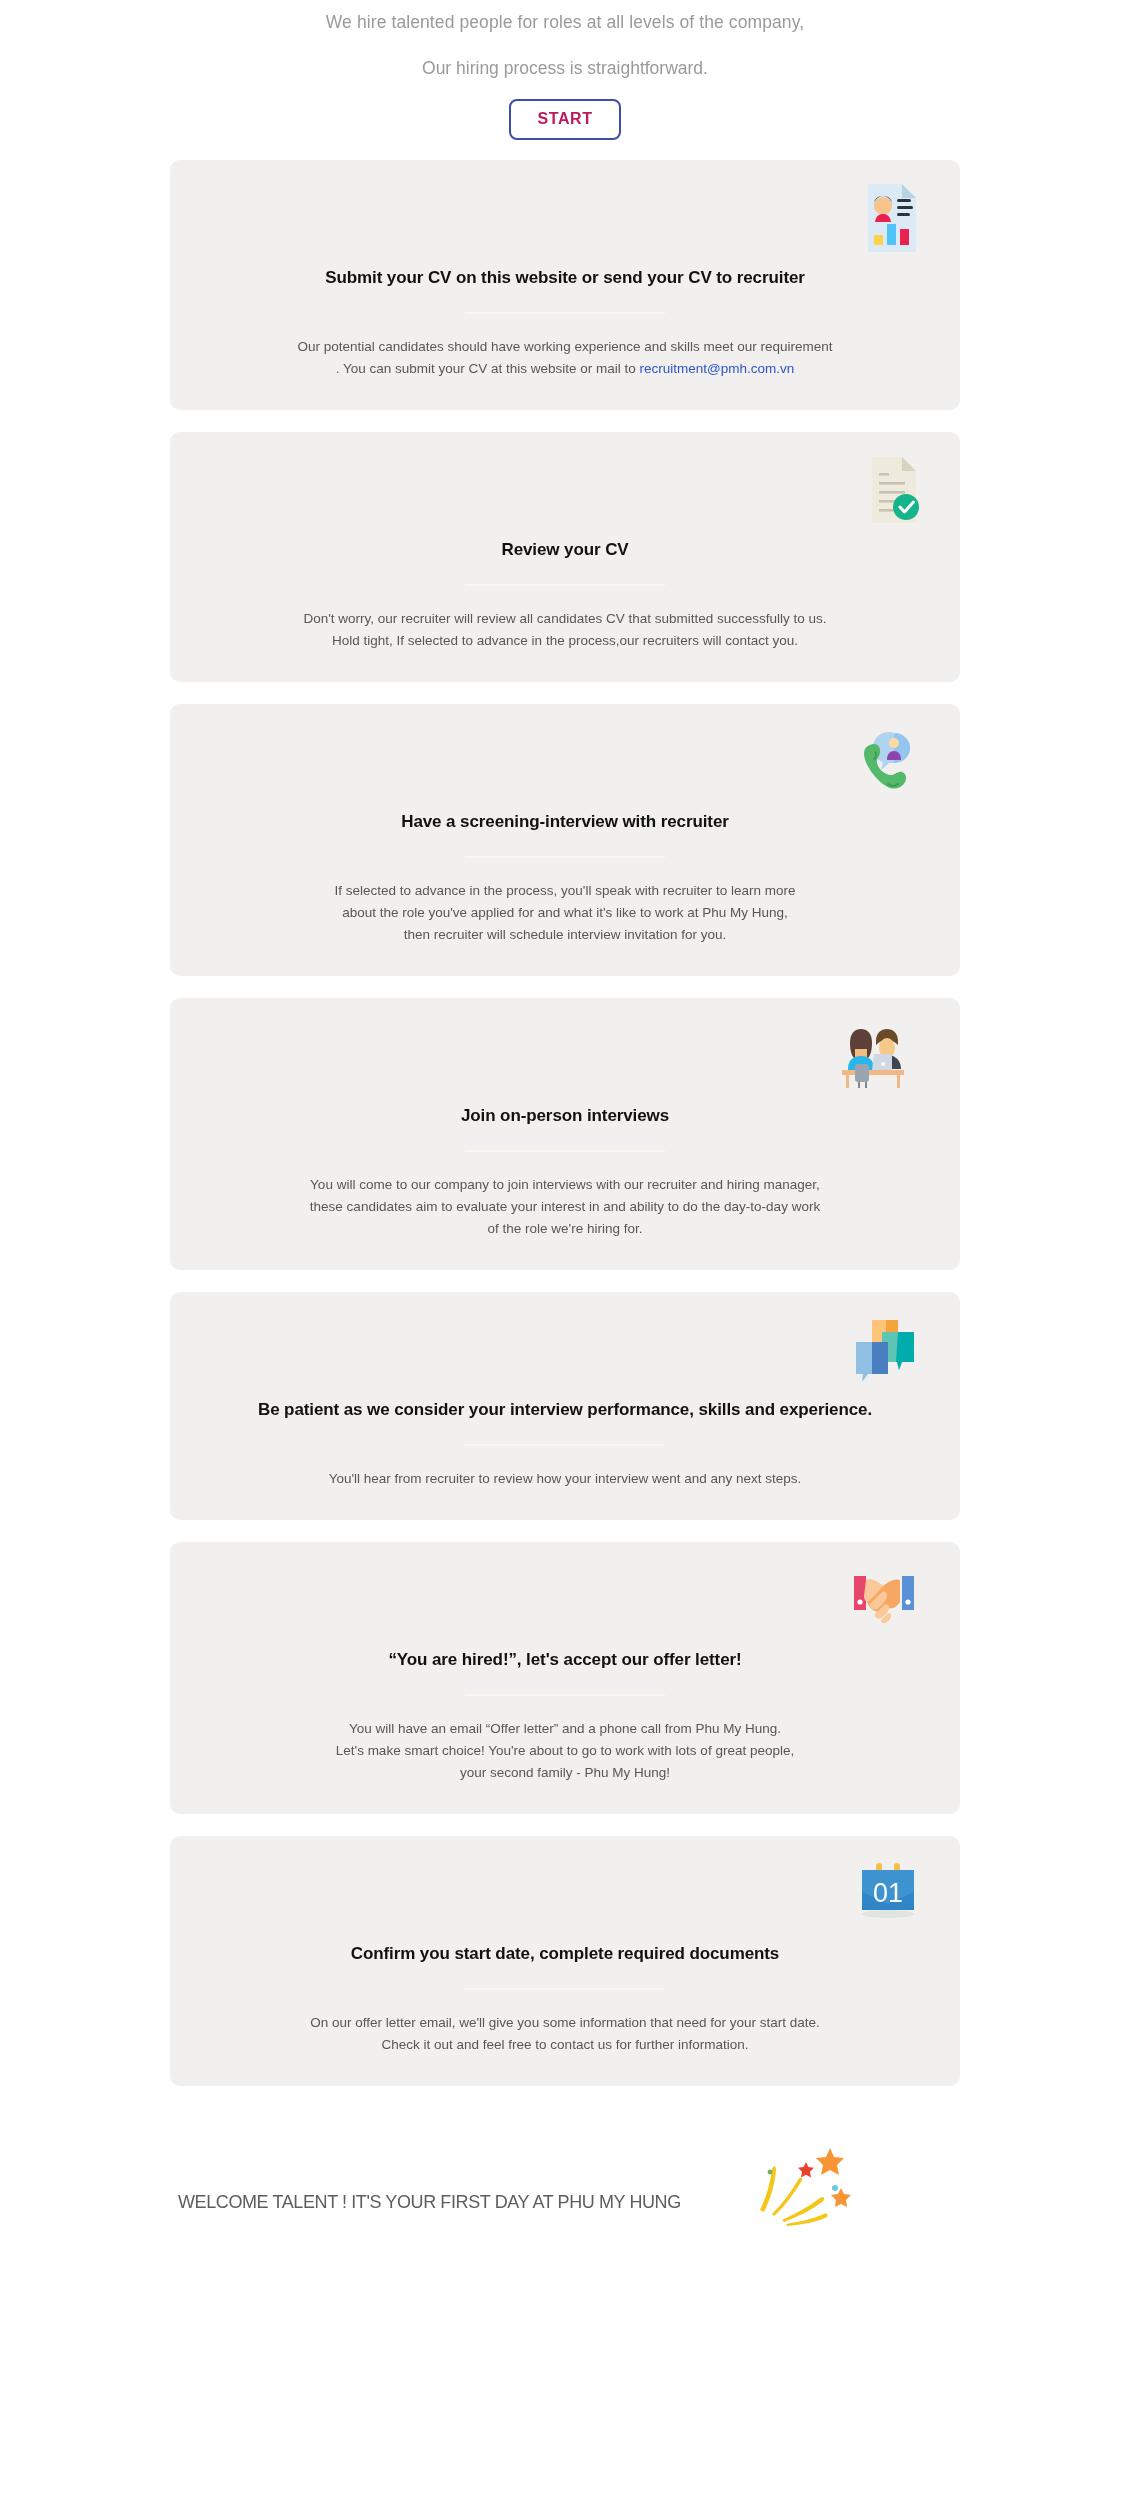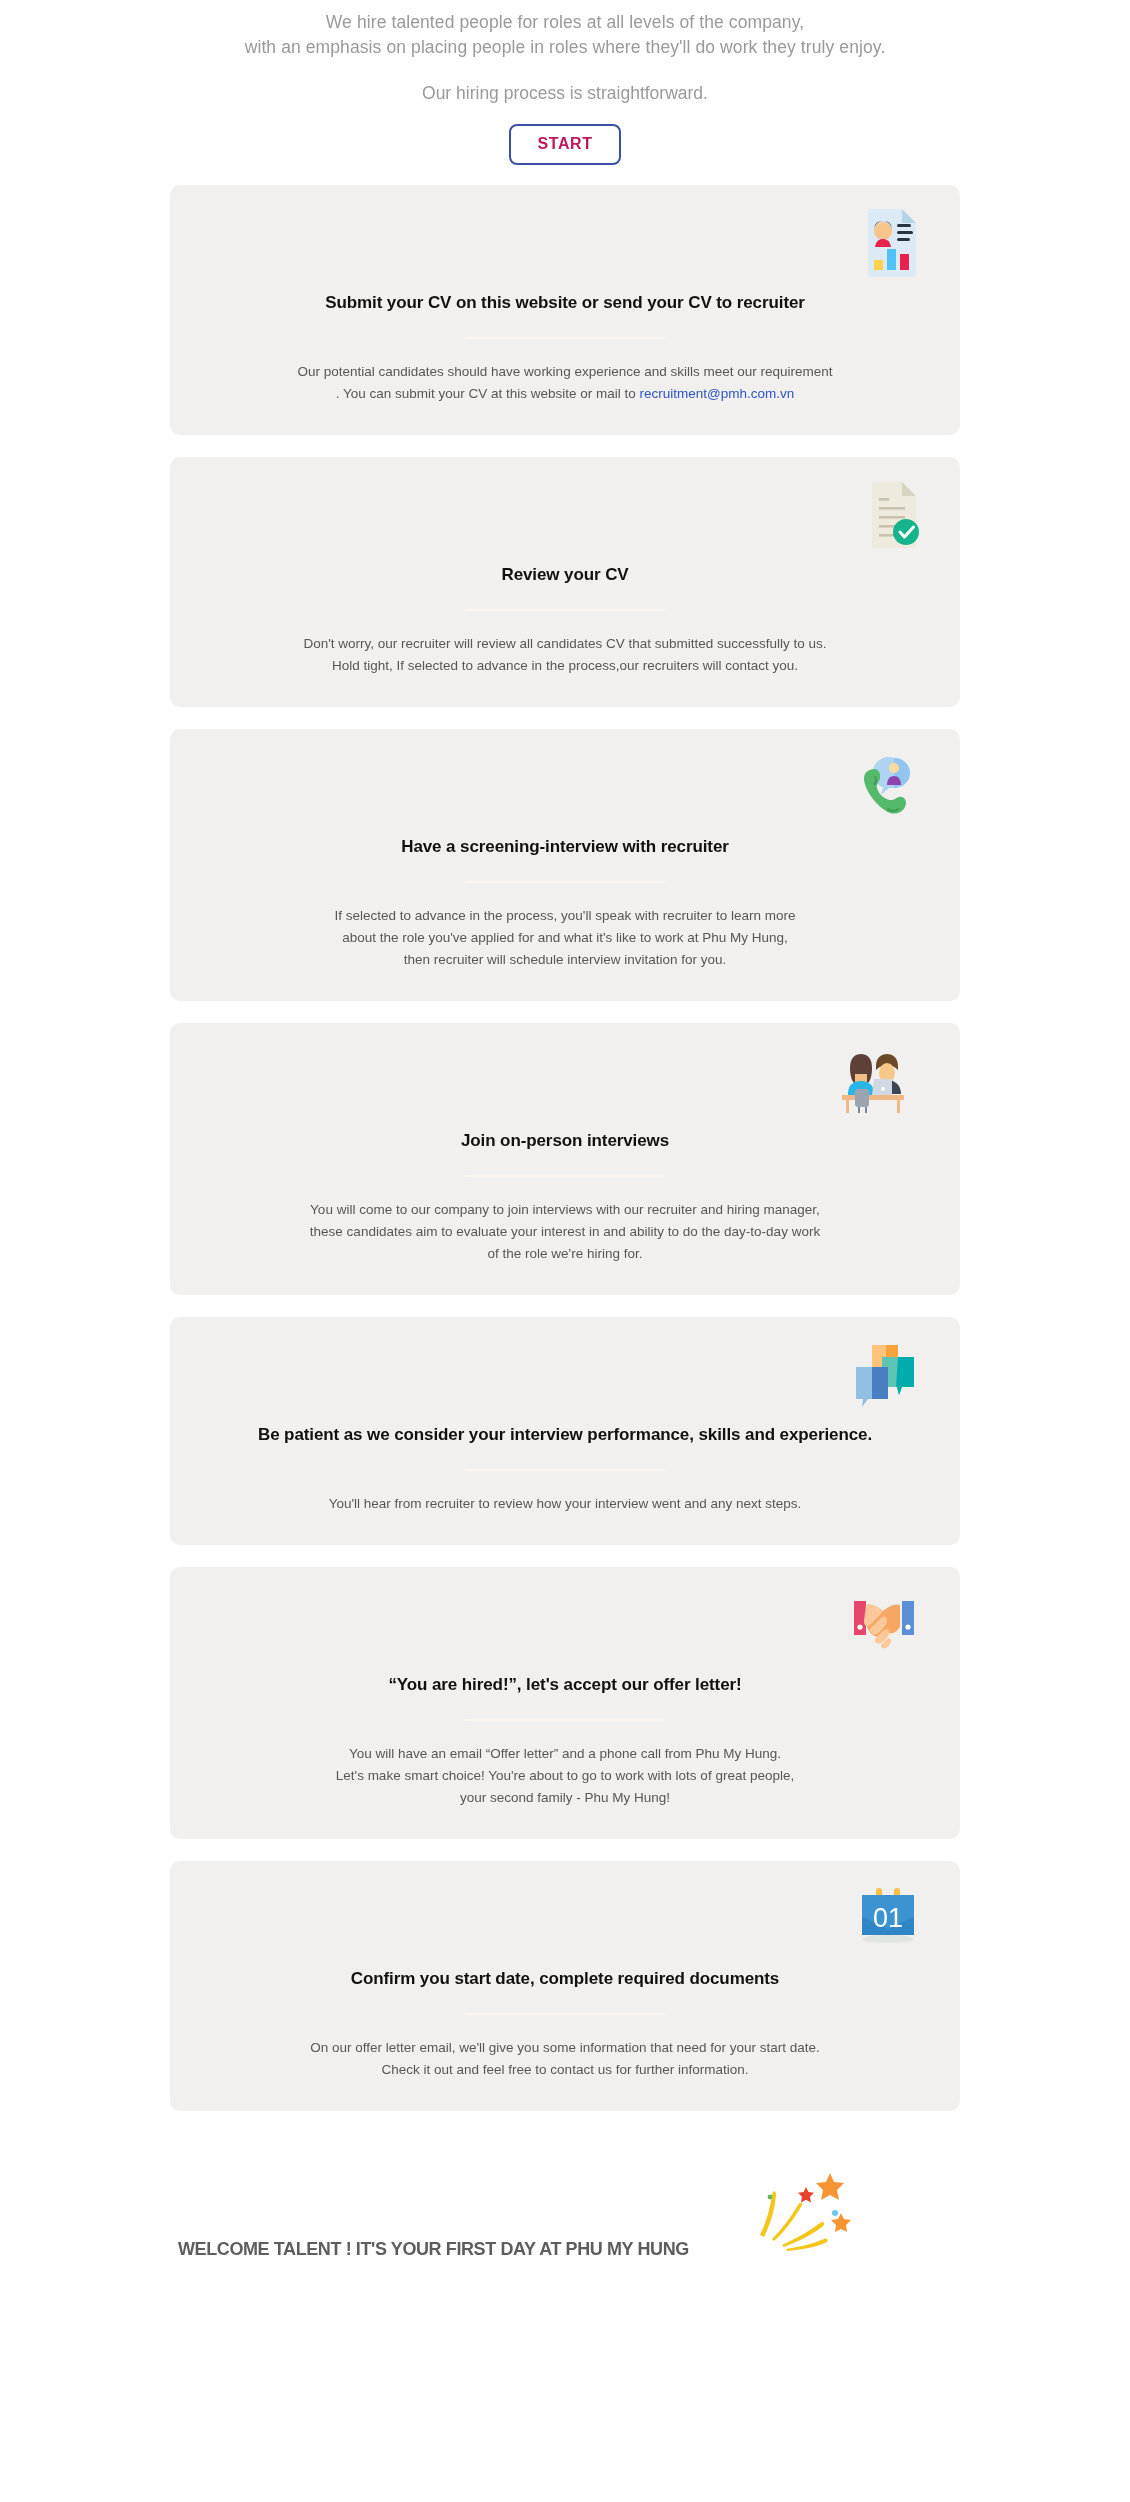--- a/index.html
+++ b/index.html
@@ -91,39 +91,38 @@
   }
   .footer-inner {
     position: relative;
     width: 790px;
     margin: 0 auto;
     height: 150px;
   }
   .footer-text {
     position: absolute;
     left: 8px;
-    top: 98px;
+    top: 76px;
     font-size: 18px;
-    font-weight: bold;
+    font-weight: normal;
     color: #5d5d5d;
     letter-spacing: -.4px;
     white-space: nowrap;
   }
   .footer-burst {
     position: absolute;
     right: 108px;
     top: 20px;
   }
 </style>
 </head>
 <body>
 
 <div class="intro">
   <span class="intro-line">We hire talented people for roles at all levels of the company,</span>
-  <span class="intro-line">with an emphasis on placing people in roles where they'll do work they truly enjoy.</span>
 </div>
 <div class="intro-sub">Our hiring process is straightforward.</div>
 
 <div class="start-wrap">
   <button class="start-btn">START</button>
 </div>
 
 <div class="cards">
 
   <div class="card">

